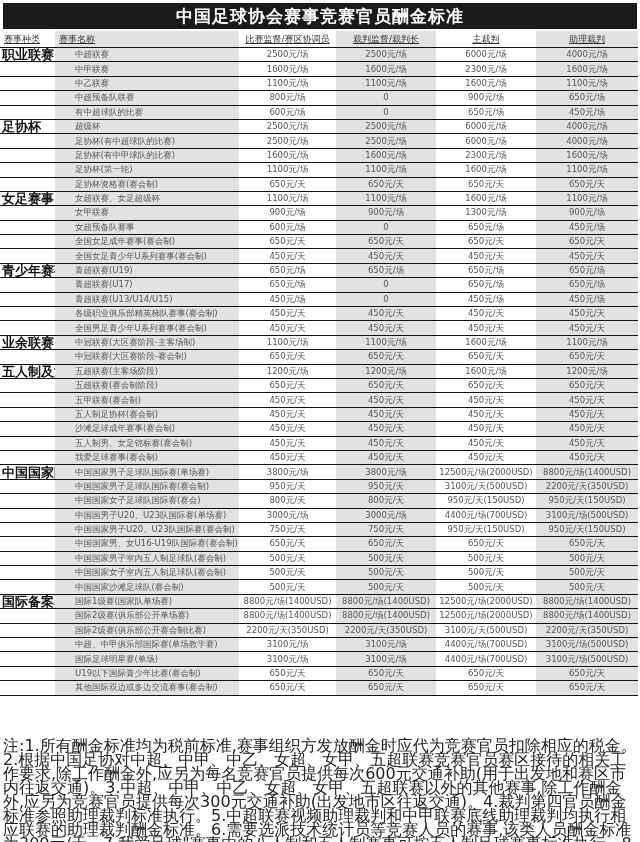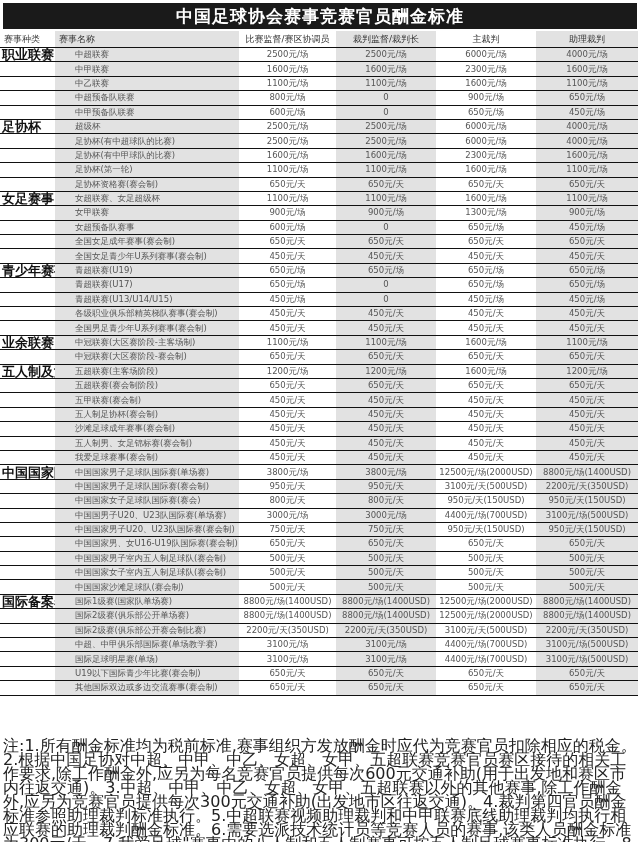--- a/index.html
+++ b/index.html
@@ -1,20 +1,20 @@
 <!DOCTYPE html>
 <html><head>
 <meta charset="utf-8">
 <style>
   html, body { margin:0; padding:0; background:#ffffff; }
   body { width:640px; height:842px; overflow:hidden; font-family:"DejaVu Sans", sans-serif; color:#333; position:relative; }
   .title-bar { position:absolute; left:3px; top:3px; width:634px; height:26px; background:#1a1a1a; color:#fff; font-weight:bold; font-size:17px; text-align:center; line-height:26px; letter-spacing:1px; }
   table { position:absolute; left:0; top:31px; width:638px; border-collapse:collapse; table-layout:fixed; font-size:8.5px; }
   col.c0 { width:55px; } col.c1 { width:184px; } col.c2 { width:97px; } col.c3 { width:100px; } col.c4 { width:100px; } col.c5 { width:102px; }
-  th { font-weight:normal; font-size:9px; color:#333; height:16px; padding:0 2px; text-align:center; border-bottom:1.5px solid #111; white-space:nowrap; }
+  th { font-weight:normal; font-size:9px; color:#333; height:16px; padding:0 2px; text-align:center; border-bottom:1.5px solid #111; white-space:nowrap;text-decoration:underline; }
   th.cat, th.name { text-align:left; padding-left:4px; }
   td { height:13.4px; padding:0 2px; border-bottom:1.2px solid #111; white-space:nowrap; overflow:hidden; text-align:center; color:#555; line-height:13px; }
   td.cat { text-align:left; font-weight:bold; color:#111; padding-left:2px; font-size:13px; }
   td.name { text-align:left; padding-left:20px; }
   .shade { background:#e2e2e2; }
   .notes { position:absolute; left:3px; top:739px; width:634px; font-size:16px; line-height:14px; color:#222; }
   .watermark { position:absolute; right:6px; top:848px; font-size:17px; color:#fff; text-shadow:0 0 2px #555, 0 0 3px #777; }
 </style>
 </head>
 <body>
@@ -68,21 +68,21 @@
       <tr>
         <td class="cat"></td>
         <td class="name shade">中超预备队联赛</td>
         <td>800元/场</td>
         <td class="shade">0</td>
         <td>900元/场</td>
         <td class="shade">650元/场</td>
       </tr>
       <tr>
         <td class="cat"></td>
-        <td class="name shade">中甲预备队联赛</td>
+        <td class="name shade">有中超球队的比赛</td>
         <td>600元/场</td>
         <td class="shade">0</td>
         <td>650元/场</td>
         <td class="shade">450元/场</td>
       </tr>
       <tr>
         <td class="cat">足协杯</td>
         <td class="name shade">超级杯</td>
         <td>2500元/场</td>
         <td class="shade">2500元/场</td>

